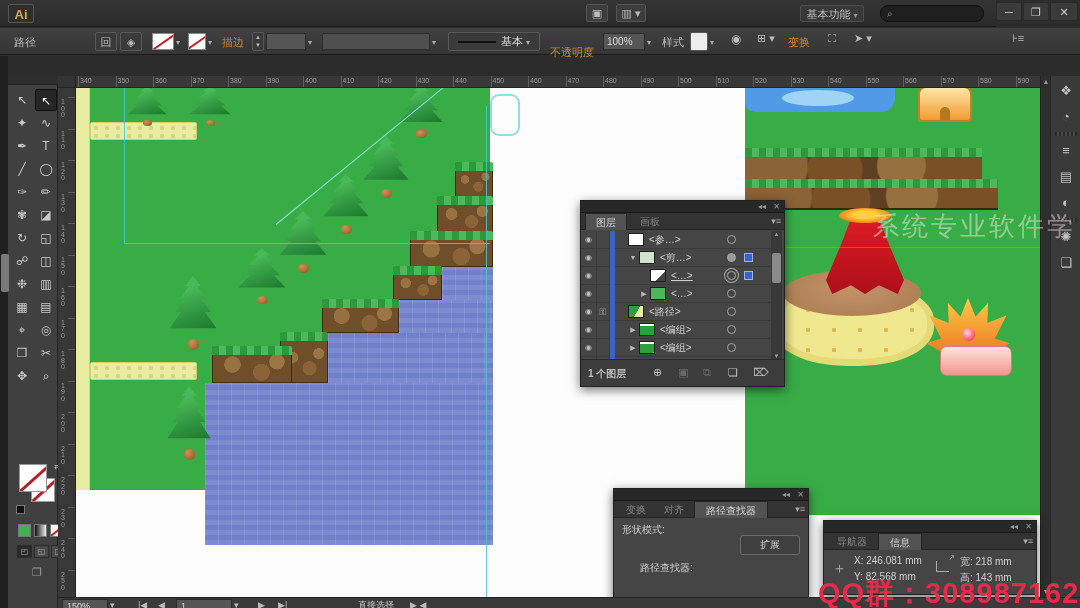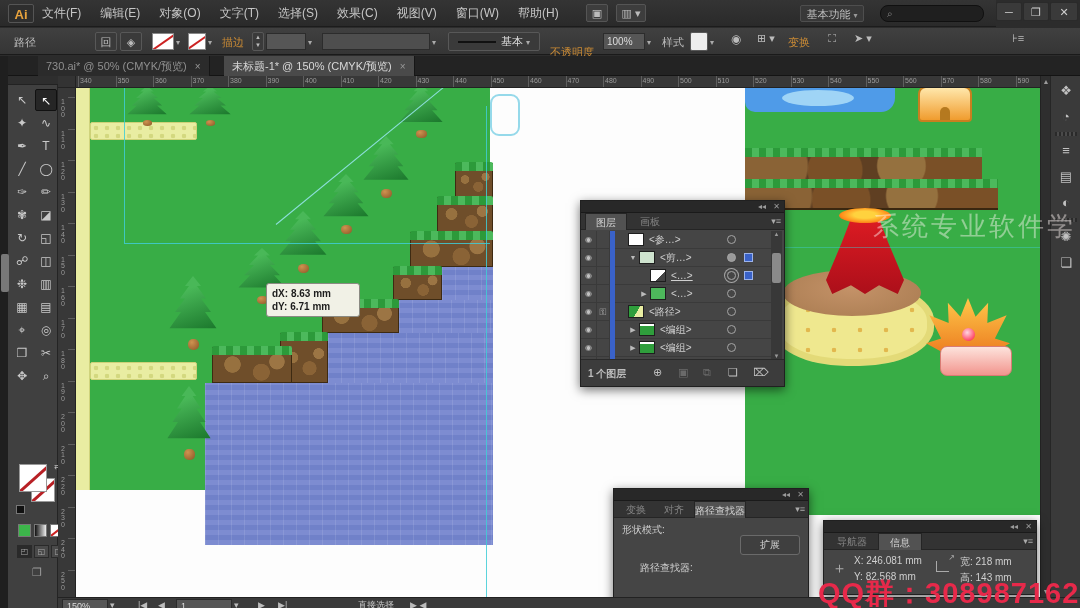--- a/index.html
+++ b/index.html
@@ -121,31 +121,20 @@
   .sb-item{position:absolute;top:1px;height:13px;font-size:9px;color:#bbb;line-height:12px;}
   .sb-field{background:#565656;border:1px solid #2a2a2a;padding:0 4px;color:#ddd;}
 </style>
 </head>
 <body>
 
 <div id="app">
 
   <div id="titlebar">
     <div id="ai-logo">Ai</div>
-    <div class="menu-row">
-      <span class="menu-item">文件(F)</span>
-      <span class="menu-item">编辑(E)</span>
-      <span class="menu-item">对象(O)</span>
-      <span class="menu-item">文字(T)</span>
-      <span class="menu-item">选择(S)</span>
-      <span class="menu-item">效果(C)</span>
-      <span class="menu-item">视图(V)</span>
-      <span class="menu-item">窗口(W)</span>
-      <span class="menu-item">帮助(H)</span>
-    </div>
     <div class="tb-icon" style="left:586px;">▣</div>
     <div class="tb-icon" style="left:616px;width:30px;">▥ ▾</div>
     <div id="workspace-switcher"><span>基本功能</span> <span class="car">▾</span></div>
     <div id="search-box"><span>⌕</span></div>
     <div class="win-btn" style="left:996px;">─</div>
     <div class="win-btn" style="left:1023px;">❐</div>
     <div class="win-btn" style="left:1050px;width:28px;">✕</div>
   </div>
 
   <div id="optionsbar">
@@ -170,24 +159,20 @@
     <div class="ob-btn" style="left:690px;width:18px;background:#eee;"></div>
     <span class="car" style="position:absolute;left:710px;top:10px;">▾</span>
     <div class="ob-btn" style="left:726px;width:20px;border:none;background:none;font-size:12px;">◉</div>
     <div class="ob-btn" style="left:752px;width:28px;border:none;background:none;">⊞ ▾</div>
     <span class="ob-label ob-orange" style="left:788px;">变换</span>
     <div class="ob-btn" style="left:822px;width:20px;border:none;background:none;">⛶</div>
     <div class="ob-btn" style="left:848px;width:30px;border:none;background:none;">➤ ▾</div>
     <div class="ob-btn" style="left:1005px;width:26px;border:none;background:none;">⊦≡</div>
   </div>
 
-  <div id="tabbar">
-    <div class="doc-tab" id="tab-1"><span>730.ai* @ 50% (CMYK/预览)</span><span class="close">×</span></div>
-    <div class="doc-tab" id="tab-2"><span>未标题-1* @ 150% (CMYK/预览)</span><span class="close">×</span></div>
-  </div>
 
   <div id="left-strip"></div>
   <div id="toolbox">
     <div id="toolbox-grip"></div>
     <div id="tool-grid">
         <div class="tool-btn" style="left: 3px; top: 13px;">↖</div>
         <div class="tool-btn active" style="left: 27px; top: 13px;">↖</div>
         <div class="tool-btn" style="left: 3px; top: 36px;">✦</div>
         <div class="tool-btn" style="left: 27px; top: 36px;">∿</div>
         <div class="tool-btn" style="left: 3px; top: 59px;">✒</div>
@@ -427,24 +412,20 @@
     <div id="flame-base" style="left:864px;top:258px;width:72px;height:30px;"></div>
     <div id="flame-gem" style="left:886px;top:240px;width:13px;height:13px;"></div>
 
     <div class="guide" style="left:48px;top:0;width:1px;height:155px;"></div>
     <div class="guide" style="left:48px;top:155px;width:366px;height:1px;"></div>
     <div class="guide" style="left:410px;top:18px;width:1px;height:491px;"></div>
     <div class="guide" style="left:669px;top:159px;width:295px;height:1px;opacity:0.5;"></div>
     <div class="guide-diag" style="left:200px;top:136px;width:227px;transform:rotate(-39.3deg);"></div>
     <div class="sel-rect" style="left:414px;top:6px;width:30px;height:42px;"></div>
 
-    <div id="tooltip">
-      <div>dX: 8.63 mm</div>
-      <div>dY: 6.71 mm</div>
-    </div>
   </div>
 
   <div id="vscroll">
     <div class="scr-arrow" style="top:0;">▲</div>
     <div class="scr-arrow" style="bottom:0;">▼</div>
   </div>
   <div id="vthumb"></div>
   <div id="dock">
       <div class="dock-btn" style="top: 4px;">❖</div>
       <div class="dock-btn" style="top: 30px;">◔</div>
@@ -556,21 +537,21 @@
   </div>
 
   <div class="panel" style="left:613px;top:488px;width:196px;height:120px;">
     <div class="panel-head">
       <span class="hd-ctrl" style="right:18px;">◂◂</span>
       <span class="hd-ctrl" style="right:4px;">✕</span>
     </div>
     <div class="panel-tabs" style="top:12px;">
       <div class="p-tab" style="left:4px;width:36px;">变换</div>
       <div class="p-tab" style="left:42px;width:36px;">对齐</div>
-      <div class="p-tab active" style="left:80px;width:52px;">路径查找器</div>
+      <div class="p-tab active" style="left:80px;width:74px;">路径查找器</div>
       <span class="panel-menu-icon">▾≡</span>
     </div>
     <span style="position:absolute;left:8px;top:34px;font-size:10px;color:#cfcfcf;">形状模式:</span>
     <div id="shape-mode-row">
         <div class="pf-ic" style="left: 10px; top: 48px;">
           <div class="i a"></div>
           <div class="i b"></div>
         </div>
         <div class="pf-ic" style="left: 40px; top: 48px;">
           <div class="i a"></div>

